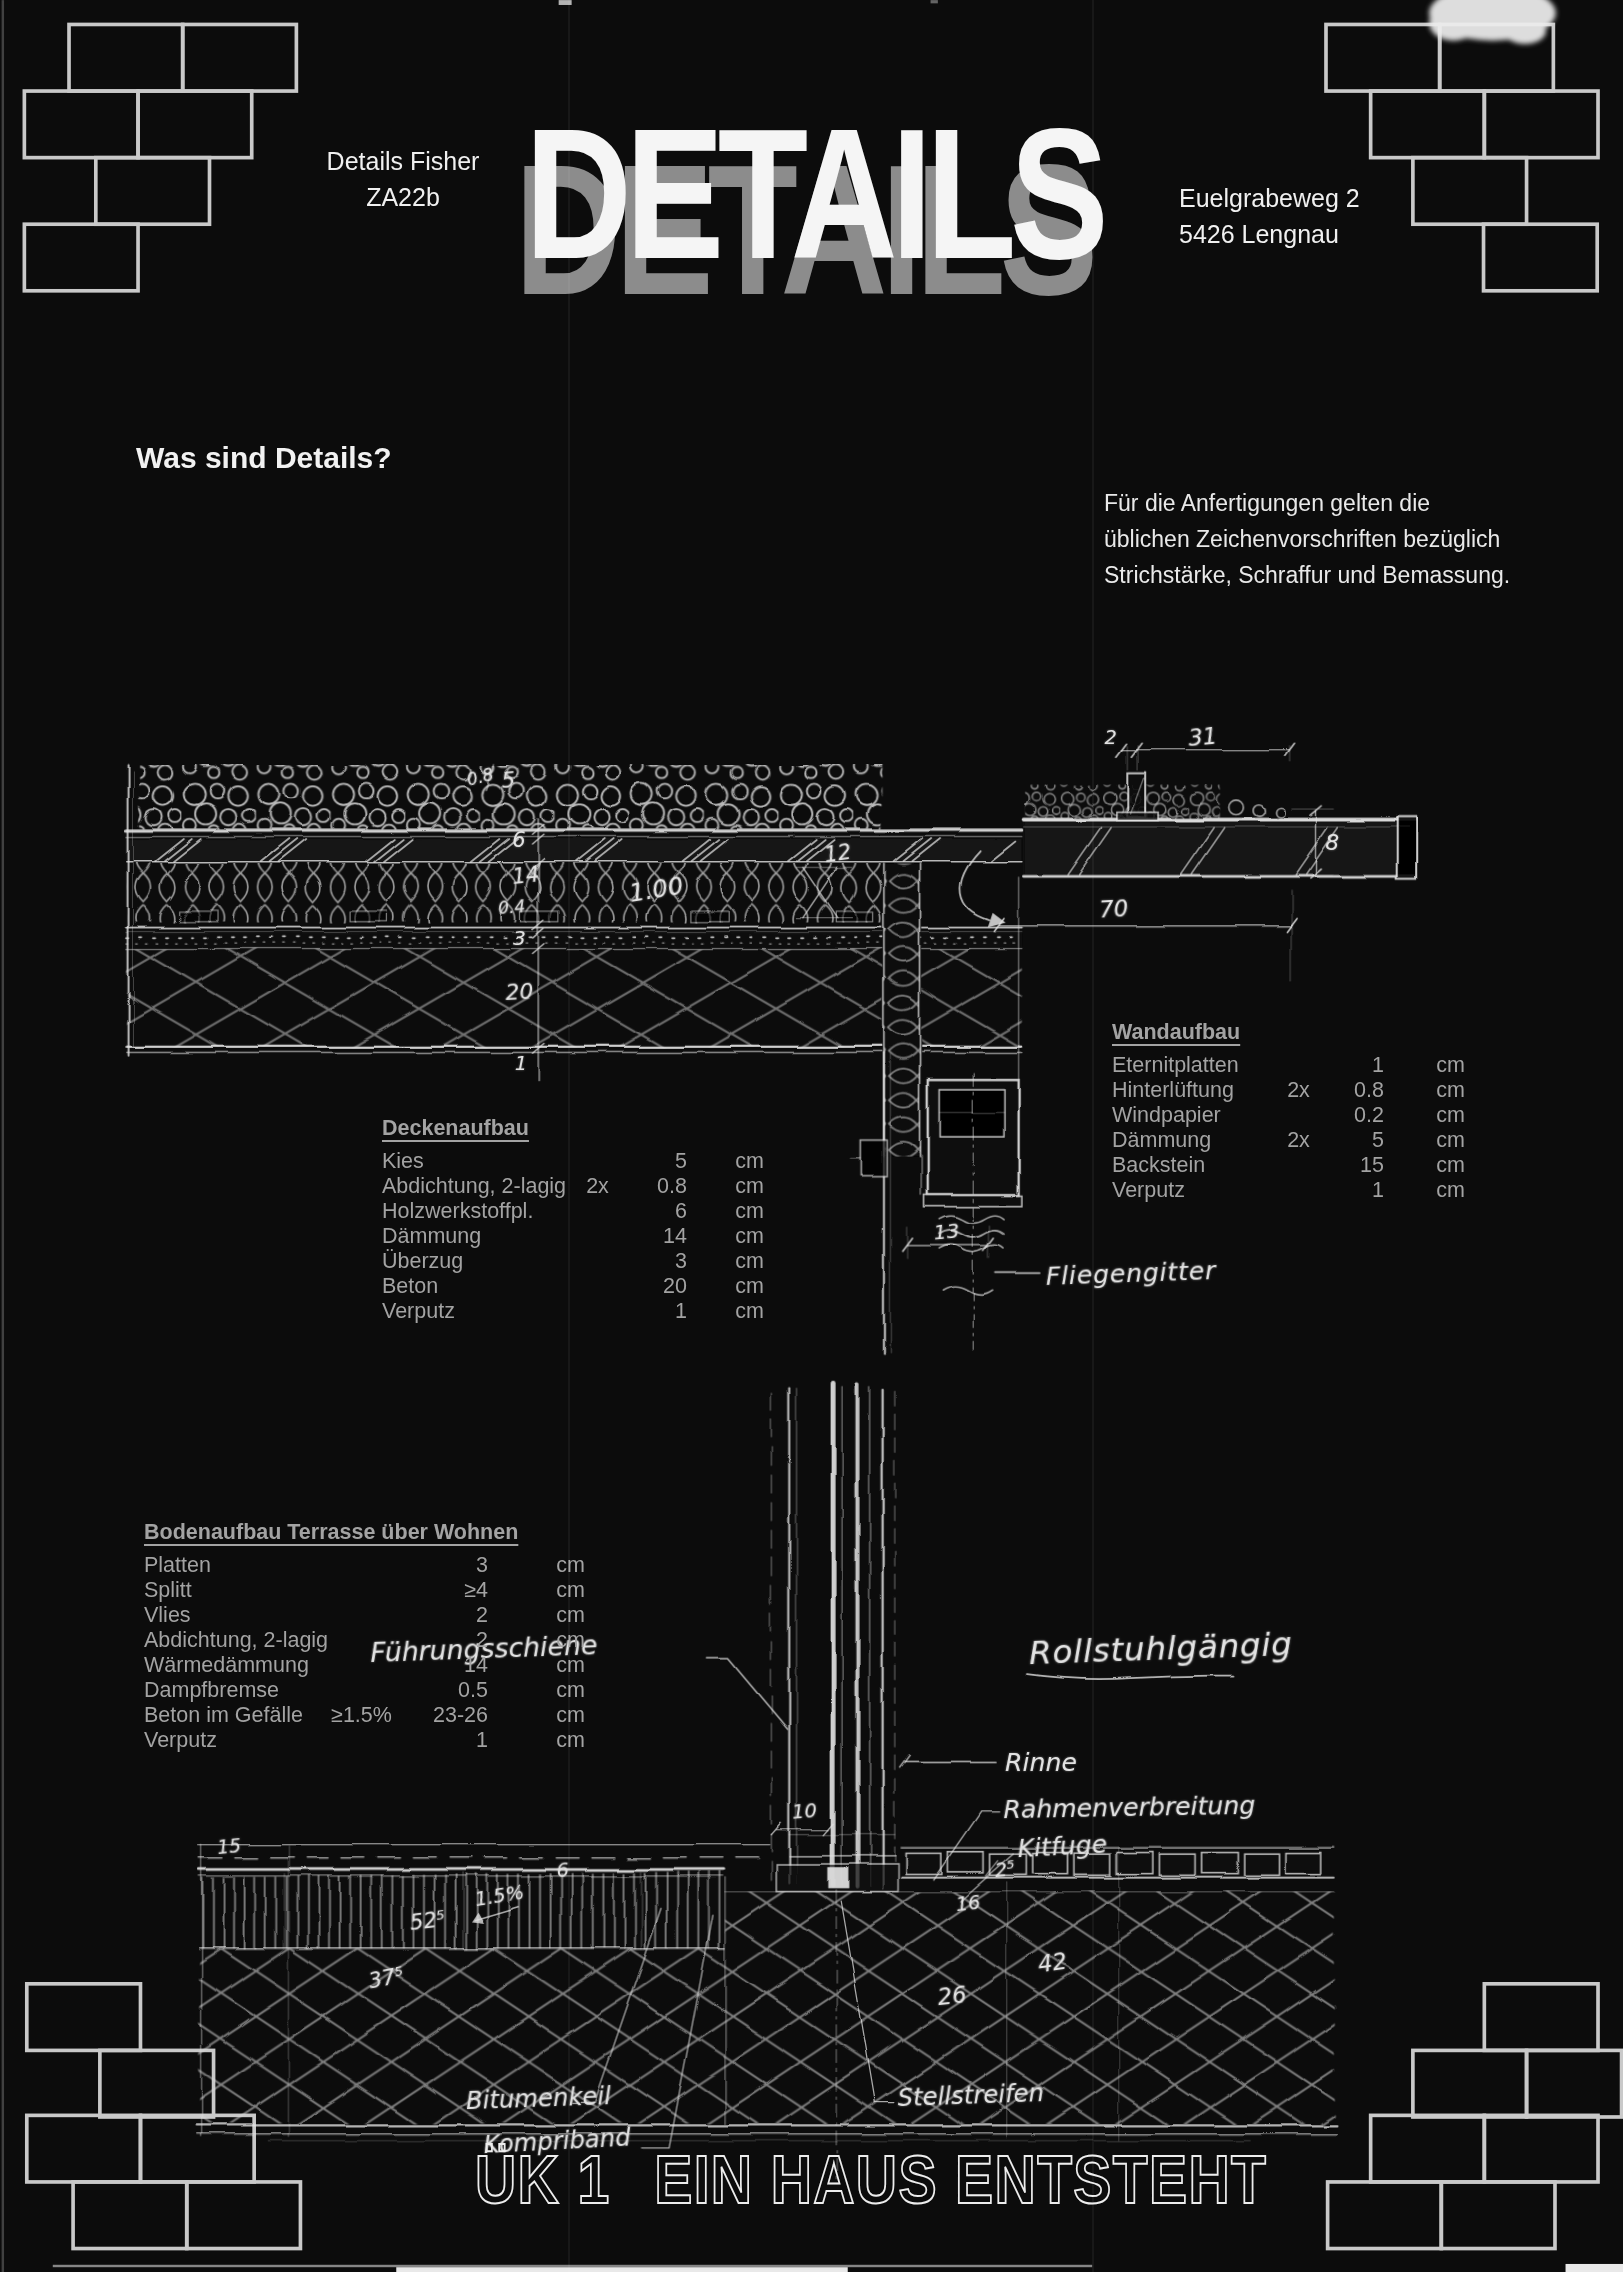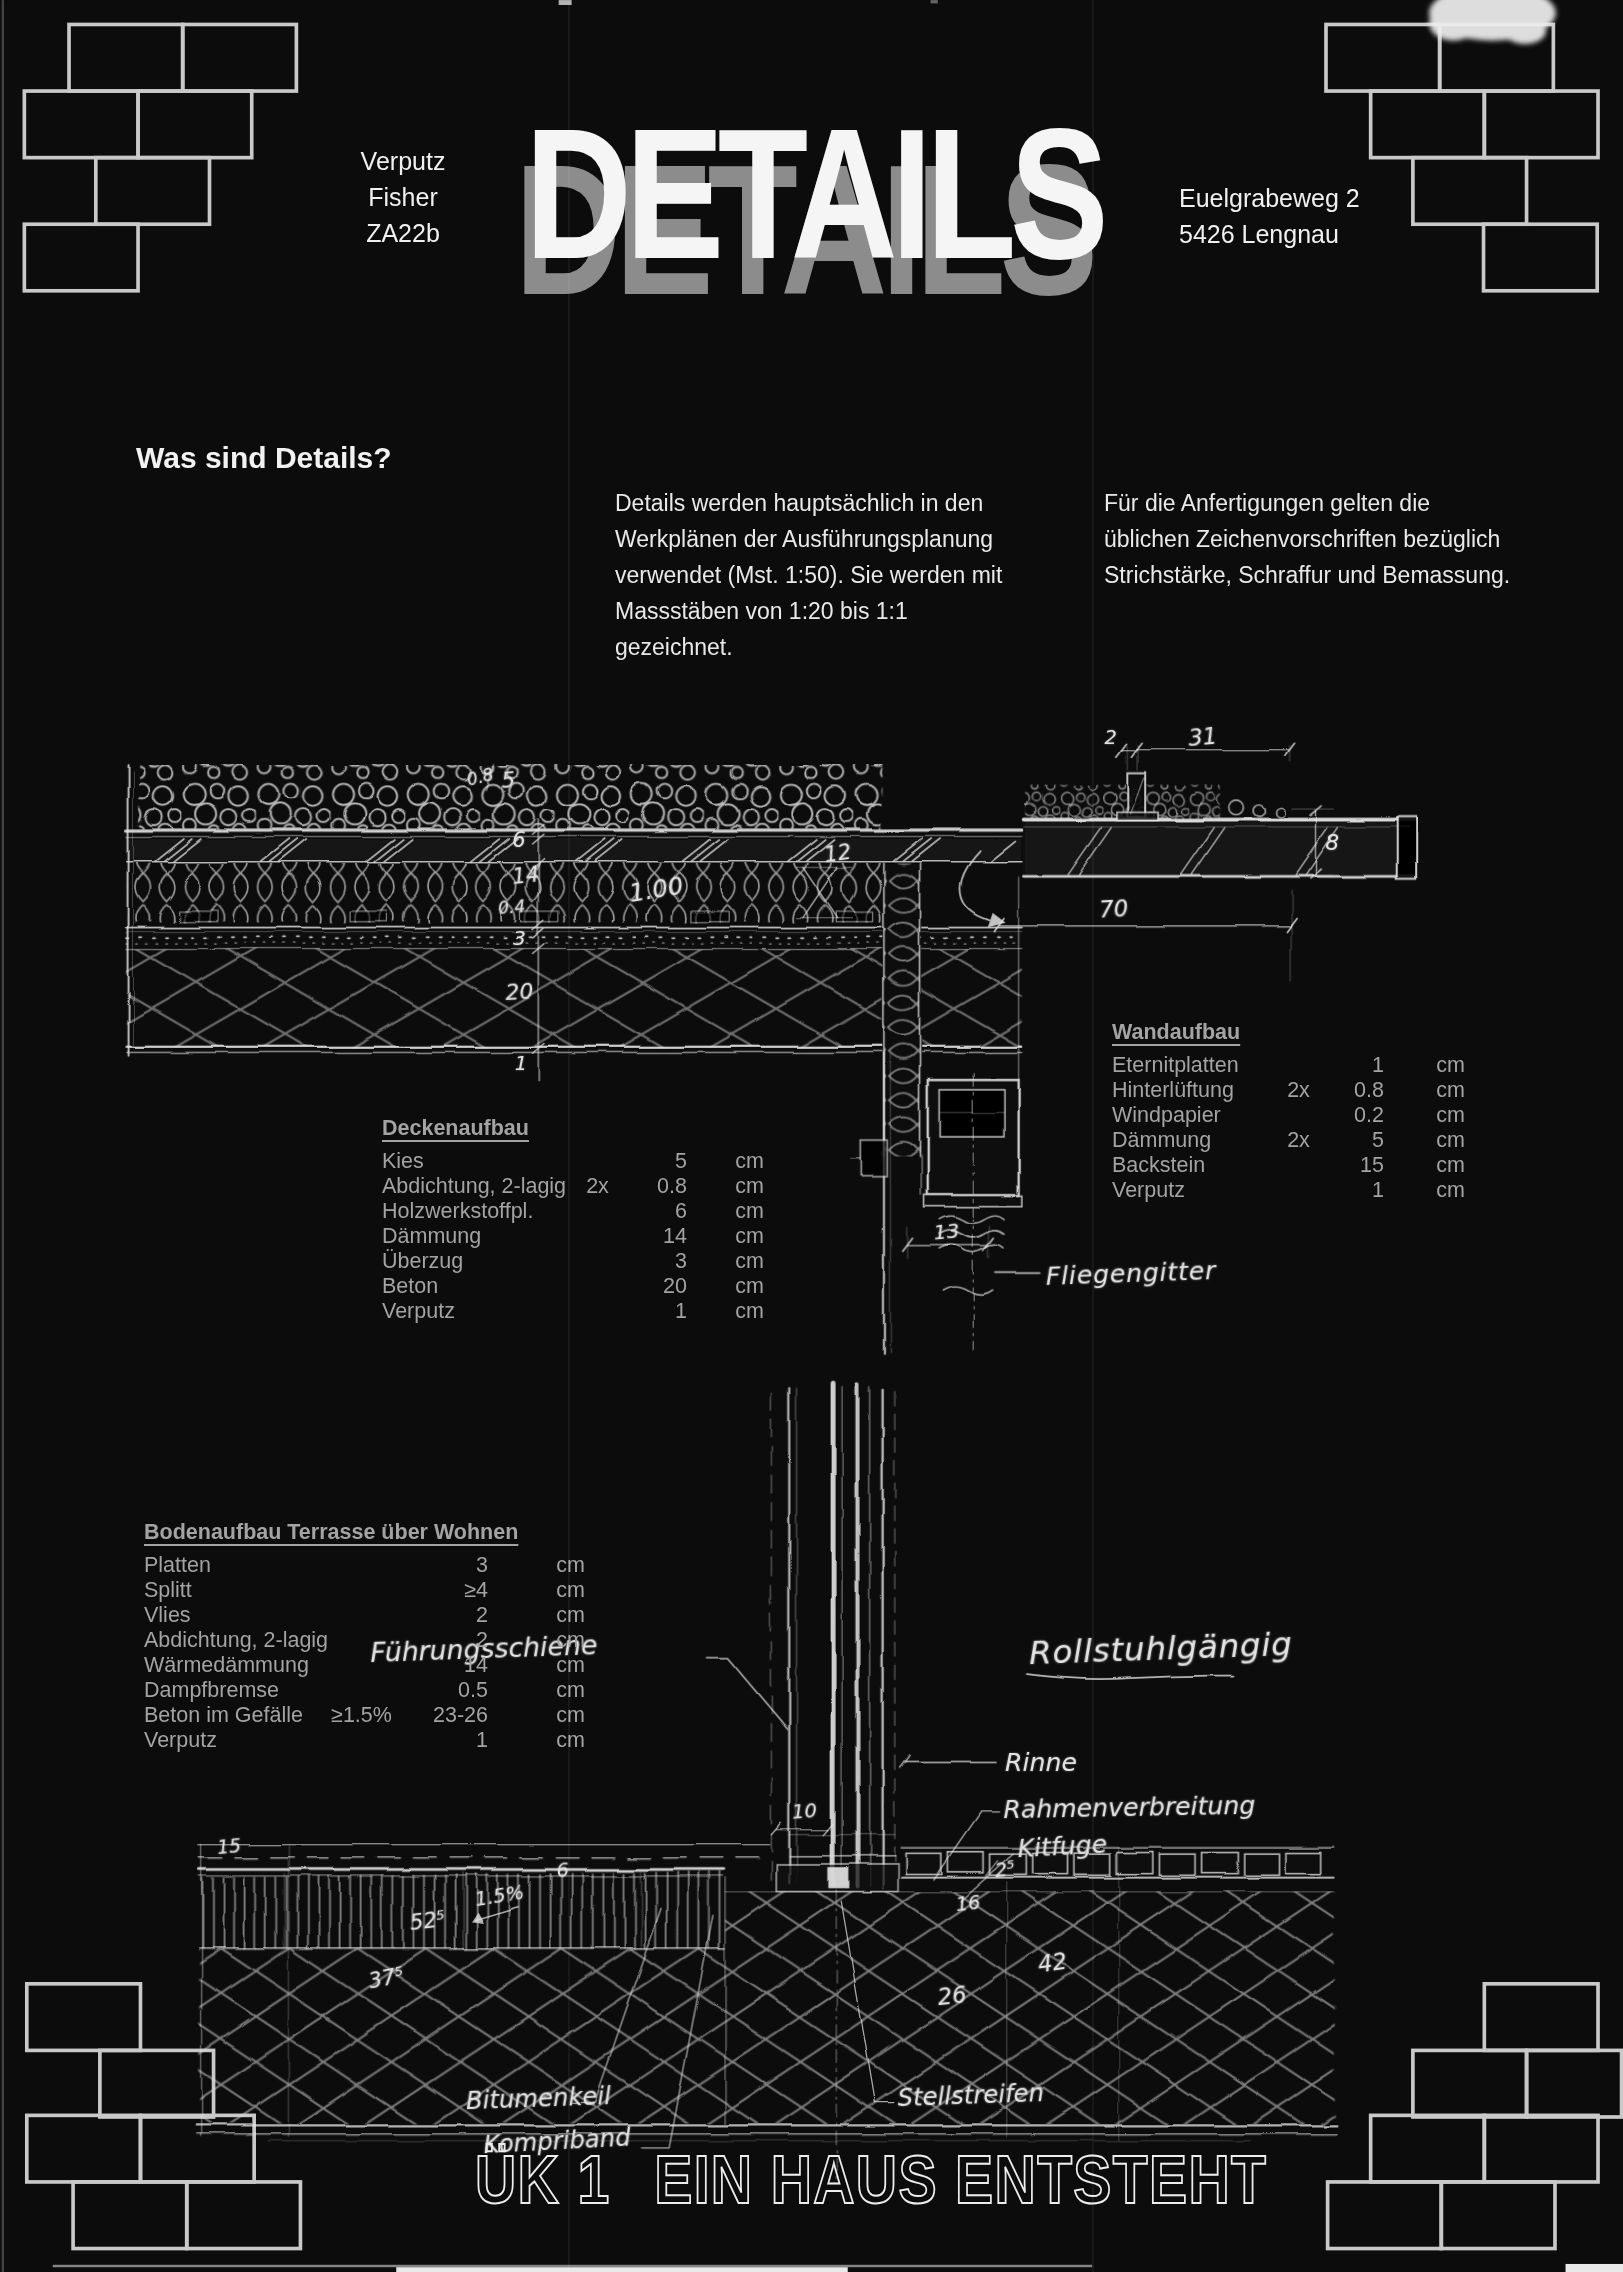--- a/index.html
+++ b/index.html
@@ -107,34 +107,30 @@
       <rect x="65" y="2789" width="1280" height="3" fill="#ffffff" opacity=".5"></rect>
       <rect x="488" y="2792" width="556" height="7" fill="#e9e9e9"></rect>
       <rect x="1928" y="2788" width="72" height="11" fill="#e9e9e9"></rect>
     </g>
   </svg>
 
   <div class="fold" style="left:568px;"></div>
   <div class="fold" style="left:1092px;"></div>
 
   <div class="abs author" style="z-index:2;">
-    <div>Verputz Fisher</div>
+    <div>Details Fisher</div>
     <div>ZA22b</div>
   </div>
   <div class="abs title" style="z-index:2;">DETAILS</div>
   <div class="abs address" style="z-index:2;">
     <div>Euelgrabeweg 2</div>
     <div>5426 Lengnau</div>
   </div>
 
   <div class="abs intro-h" style="z-index:2;">Was sind Details?</div>
-  <div class="abs introcol c2" style="z-index:2;">Details werden hauptsächlich in den
-Werkplänen der Ausführungsplanung
-verwendet (Mst. 1:50). Sie werden mit
-Massstäben von 1:20 bis 1:1 gezeichnet.</div>
   <div class="abs introcol c3" style="z-index:2;">Für die Anfertigungen gelten die
 üblichen Zeichenvorschriften bezüglich
 Strichstärke, Schraffur und Bemassung.</div>
 
   <div class="tbl decke" style="left:382px;top:1116px;">
     <div class="ttl">Deckenaufbau</div>
     <div class="trow">
         <span class="tl">Kies</span>
         <span class="tm"></span>
         <span class="tv">5</span>

